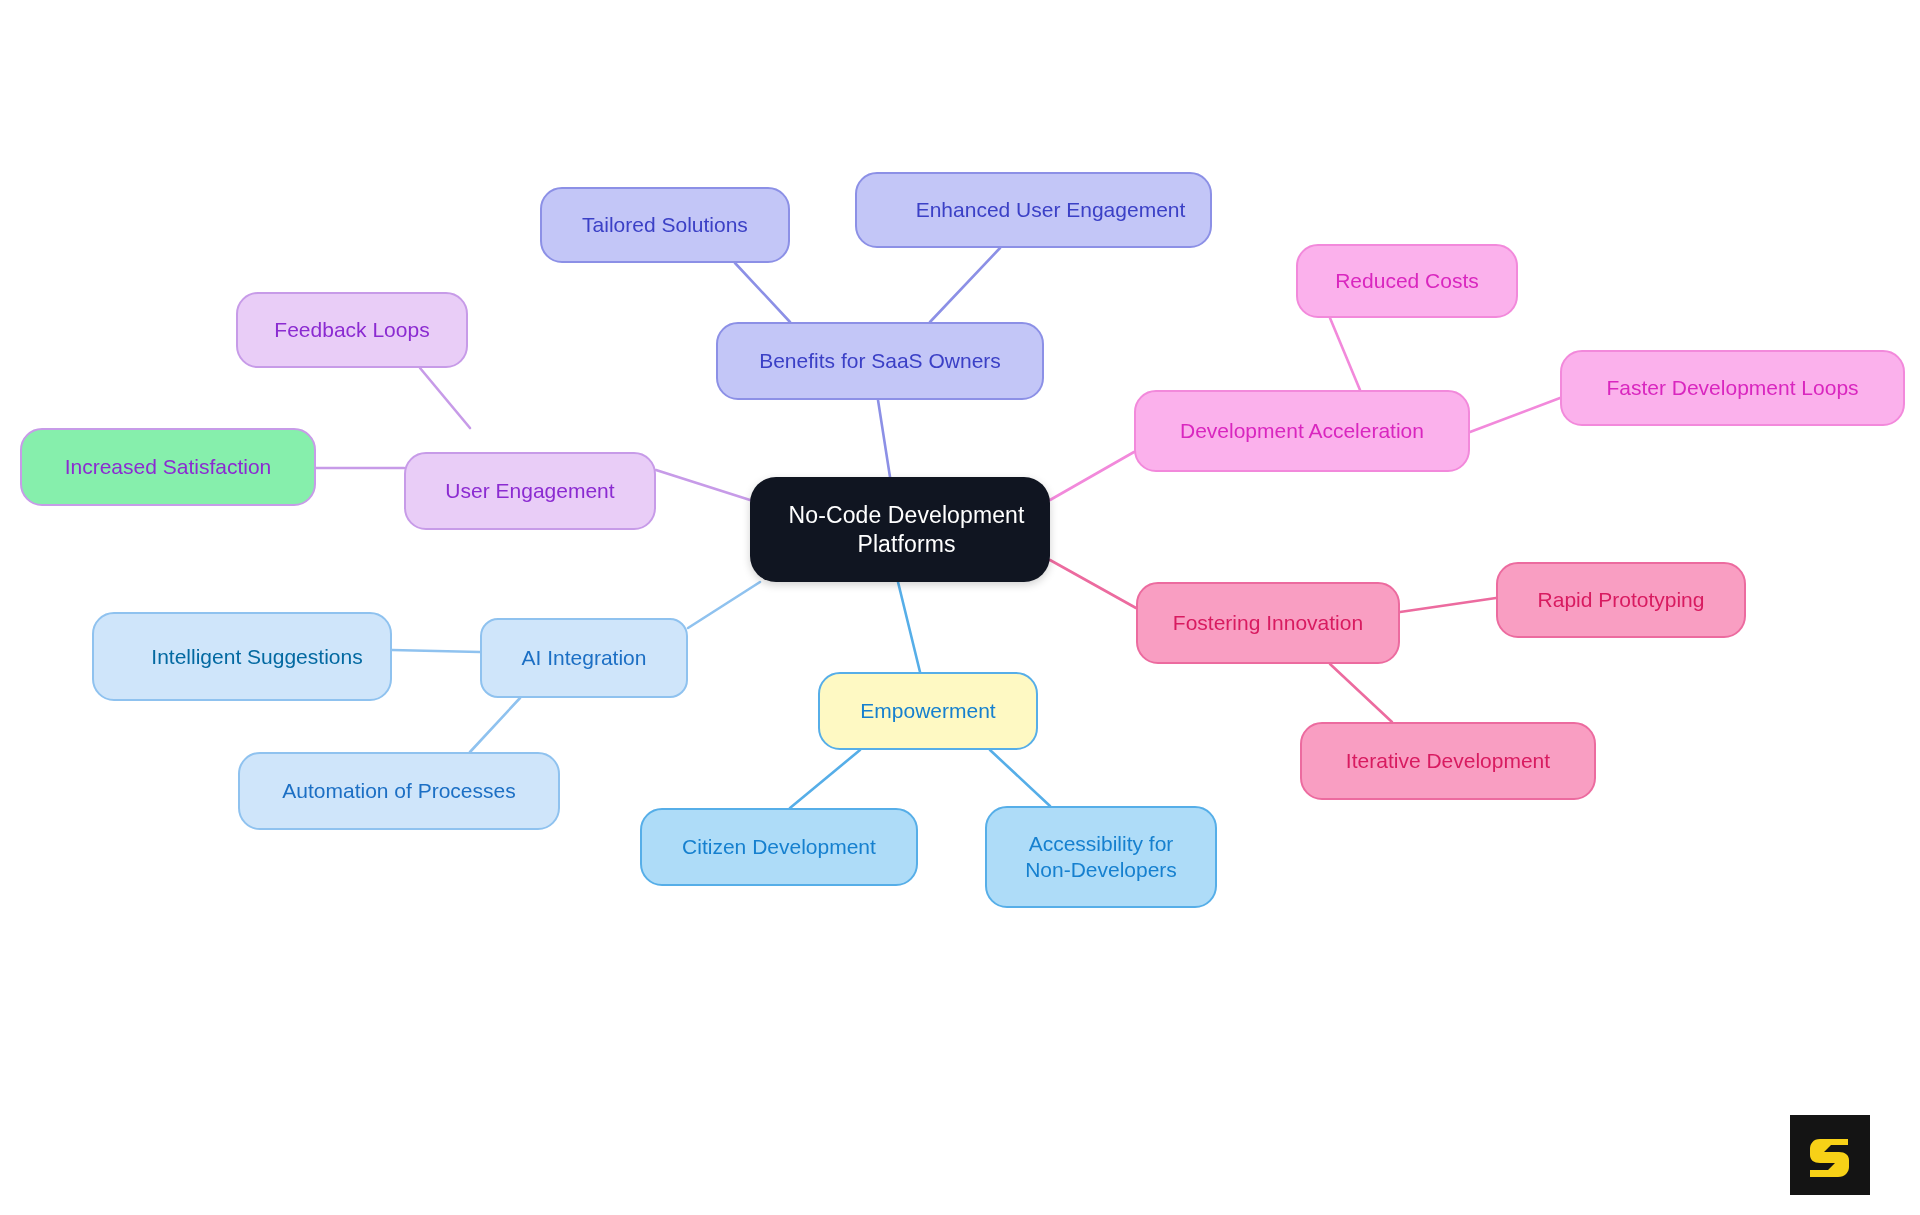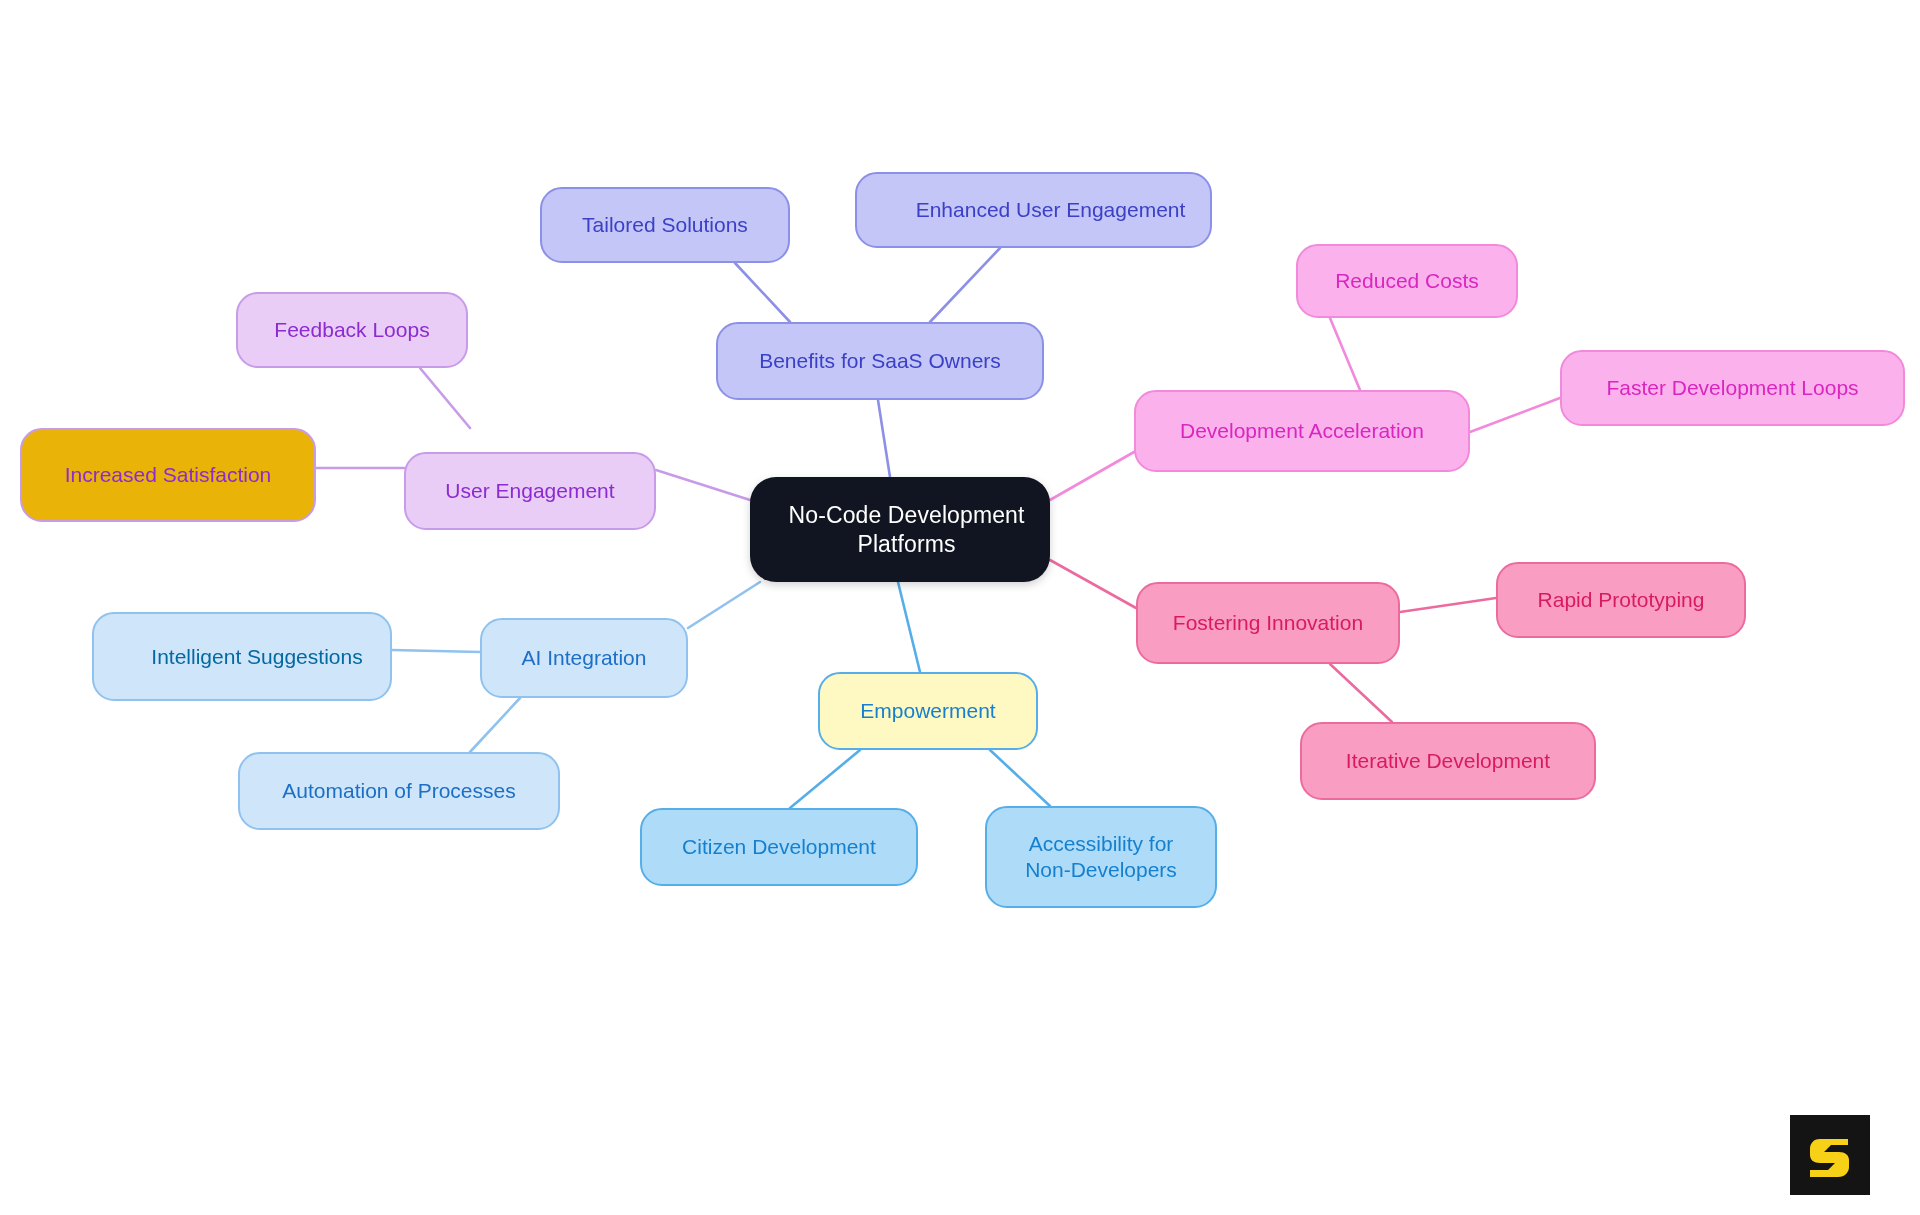--- a/index.html
+++ b/index.html
@@ -89,28 +89,28 @@
       <line x1="860" y1="750" x2="790" y2="808" stroke="#56AEE8" stroke-width="2.6" stroke-linecap="round"></line>
       <line x1="990" y1="750" x2="1050" y2="806" stroke="#56AEE8" stroke-width="2.6" stroke-linecap="round"></line>
     </svg>
   <div id="node-layer">
       <div class="node root" style="left: 750px; top: 477px; width: 300px; height: 105px; background: rgb(16, 21, 33); color: rgb(255, 255, 255);"><span class="node-label">No-Code Development Platforms</span></div>
       <div class="node" style="left: 716px; top: 322px; width: 328px; height: 78px; background: rgb(195, 198, 247); color: rgb(59, 64, 198); border-color: rgb(140, 144, 230); font-size: 21px;"><span class="node-label">Benefits for SaaS Owners</span></div>
       <div class="node" style="left: 540px; top: 187px; width: 250px; height: 76px; background: rgb(195, 198, 247); color: rgb(59, 64, 198); border-color: rgb(140, 144, 230); font-size: 21px;"><span class="node-label">Tailored Solutions</span></div>
       <div class="node" style="left: 855px; top: 172px; width: 357px; height: 76px; background: rgb(195, 198, 247); color: rgb(59, 64, 198); border-color: rgb(140, 144, 230); font-size: 21px; padding-left: 48px;"><span class="node-label">Enhanced User Engagement</span></div>
       <div class="node" style="left: 404px; top: 452px; width: 252px; height: 78px; background: rgb(233, 205, 247); color: rgb(139, 43, 209); border-color: rgb(199, 155, 232); font-size: 21px;"><span class="node-label">User Engagement</span></div>
       <div class="node" style="left: 236px; top: 292px; width: 232px; height: 76px; background: rgb(233, 205, 247); color: rgb(139, 43, 209); border-color: rgb(199, 155, 232); font-size: 21px;"><span class="node-label">Feedback Loops</span></div>
-      <div class="node" style="left: 20px; top: 428px; width: 296px; height: 94px; background: #eab308; color: rgb(139, 43, 209); border-color: rgb(199, 155, 232); font-size: 21px;"><span class="node-label">Increased Satisfaction</span></div>
+      <div class="node" style="left: 20px; top: 428px; width: 296px; height: 78px; background: #86efac; color: rgb(139, 43, 209); border-color: rgb(199, 155, 232); font-size: 21px;"><span class="node-label">Increased Satisfaction</span></div>
       <div class="node" style="left: 1134px; top: 390px; width: 336px; height: 82px; background: rgb(251, 177, 236); color: rgb(217, 38, 191); border-color: rgb(242, 137, 219); font-size: 21px;"><span class="node-label">Development Acceleration</span></div>
       <div class="node" style="left: 1296px; top: 244px; width: 222px; height: 74px; background: rgb(251, 177, 236); color: rgb(217, 38, 191); border-color: rgb(242, 137, 219); font-size: 21px;"><span class="node-label">Reduced Costs</span></div>
       <div class="node" style="left: 1560px; top: 350px; width: 345px; height: 76px; background: rgb(251, 177, 236); color: rgb(217, 38, 191); border-color: rgb(242, 137, 219); font-size: 21px;"><span class="node-label">Faster Development Loops</span></div>
       <div class="node" style="left: 1136px; top: 582px; width: 264px; height: 82px; background: rgb(249, 158, 194); color: rgb(216, 27, 96); border-color: rgb(236, 107, 159); font-size: 21px;"><span class="node-label">Fostering Innovation</span></div>
       <div class="node" style="left: 1496px; top: 562px; width: 250px; height: 76px; background: rgb(249, 158, 194); color: rgb(216, 27, 96); border-color: rgb(236, 107, 159); font-size: 21px;"><span class="node-label">Rapid Prototyping</span></div>
       <div class="node" style="left: 1300px; top: 722px; width: 296px; height: 78px; background: rgb(249, 158, 194); color: rgb(216, 27, 96); border-color: rgb(236, 107, 159); font-size: 21px;"><span class="node-label">Iterative Development</span></div>
-      <div class="node" style="left: 480px; top: 618px; width: 208px; height: 80px; background: rgb(207, 229, 250); color: rgb(28, 111, 196); border-color: rgb(143, 194, 239); font-size: 21px;"><span class="node-label">AI Integration</span></div>
+      <div class="node" style="left: 480px; top: 618px; width: 208px; height: 80px; background: rgb(207, 229, 250); color: rgb(28, 111, 196); border-color: rgb(143, 194, 239); font-size: 21px; border-radius: 18px;"><span class="node-label">AI Integration</span></div>
       <div class="node" style="left: 92px; top: 612px; width: 300px; height: 89px; background: rgb(207, 229, 250); color: #0369a1; border-color: rgb(143, 194, 239); font-size: 21px; padding-left: 44px;"><span class="node-label">Intelligent Suggestions</span></div>
       <div class="node" style="left: 238px; top: 752px; width: 322px; height: 78px; background: rgb(207, 229, 250); color: rgb(28, 111, 196); border-color: rgb(143, 194, 239); font-size: 21px;"><span class="node-label">Automation of Processes</span></div>
       <div class="node" style="left: 818px; top: 672px; width: 220px; height: 78px; background: #fef9c3; color: rgb(22, 128, 207); border-color: rgb(86, 174, 232); font-size: 21px;"><span class="node-label">Empowerment</span></div>
       <div class="node" style="left: 640px; top: 808px; width: 278px; height: 78px; background: rgb(174, 220, 248); color: rgb(22, 128, 207); border-color: rgb(86, 174, 232); font-size: 21px;"><span class="node-label">Citizen Development</span></div>
       <div class="node" style="left: 985px; top: 806px; width: 232px; height: 102px; background: rgb(174, 220, 248); color: rgb(22, 128, 207); border-color: rgb(86, 174, 232); font-size: 21px;"><span class="node-label">Accessibility for
 Non-Developers</span></div>
     </div>
 
   <div id="logo" style="background: rgb(20, 20, 20);">
     <svg width="52" height="52" viewBox="0 0 52 52">

